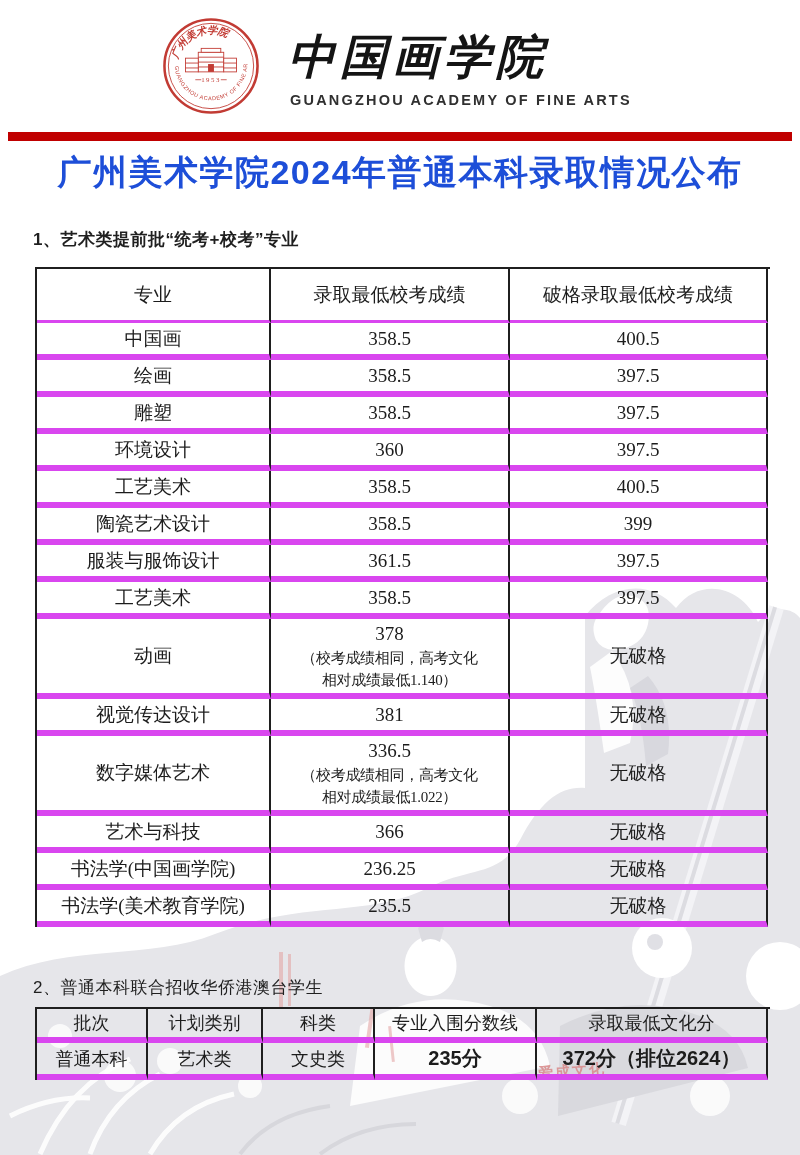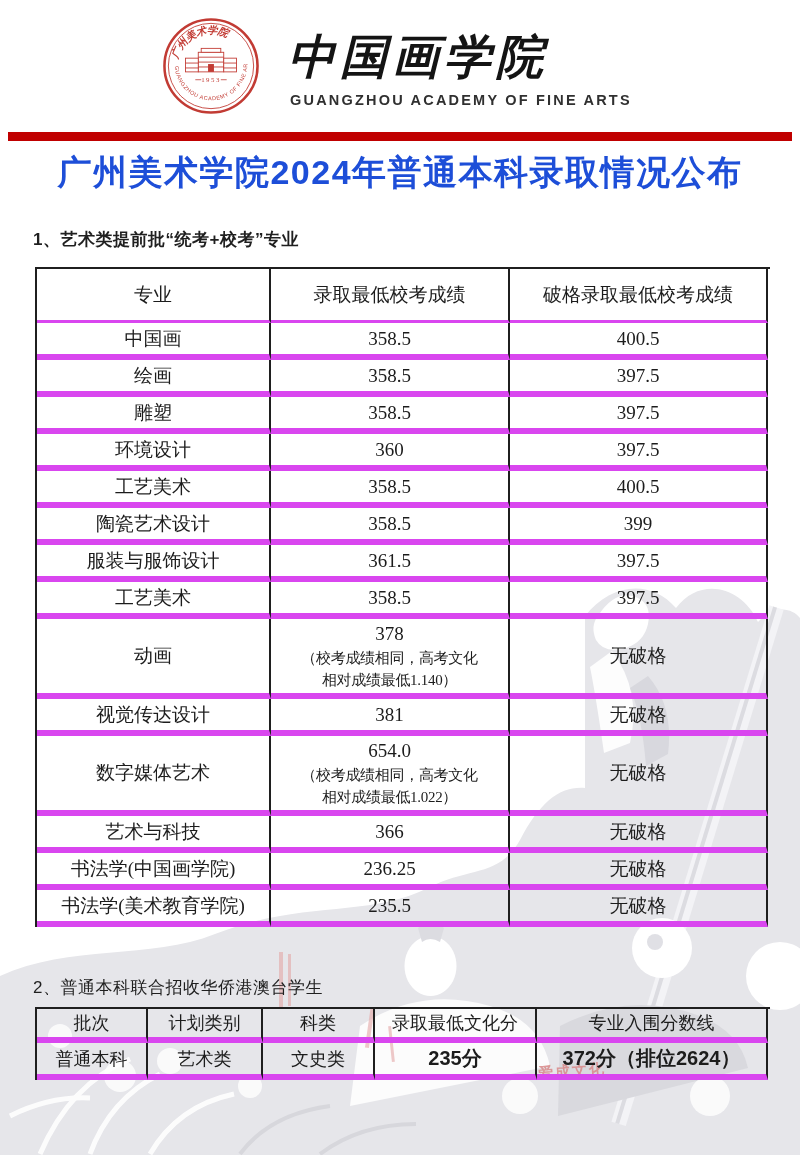--- a/index.html
+++ b/index.html
@@ -211,21 +211,21 @@
           <div class="tcell">无破格</div>
         </div>
         <div class="trow tdata">
           <div class="tcell">视觉传达设计</div>
           <div class="tcell">381</div>
           <div class="tcell">无破格</div>
         </div>
         <div class="trow tdata">
           <div class="tcell">数字媒体艺术</div>
           <div class="tcell">
-            <div class="score-main">654.0</div>
+            <div class="score-main">336.5</div>
             <div class="note-line">（校考成绩相同，高考文化</div>
             <div class="note-line">相对成绩最低1.022）</div>
           </div>
           <div class="tcell">无破格</div>
         </div>
         <div class="trow tdata">
           <div class="tcell">艺术与科技</div>
           <div class="tcell">366</div>
           <div class="tcell">无破格</div>
         </div>
@@ -240,22 +240,22 @@
           <div class="tcell">无破格</div>
         </div>
       </div>
 
     <div class="sec-heading sec2">2、普通本科联合招收华侨港澳台学生</div>
     <div class="dtable t2">
         <div class="trow thead">
           <div class="tcell th">批次</div>
           <div class="tcell th">计划类别</div>
           <div class="tcell th">科类</div>
+          <div class="tcell th">专业入围分数线</div>
           <div class="tcell th">录取最低文化分</div>
-          <div class="tcell th">专业入围分数线</div>
         </div>
         <div class="trow tdata">
           <div class="tcell">普通本科</div>
           <div class="tcell">艺术类</div>
           <div class="tcell">文史类</div>
           <div class="tcell">235分</div>
           <div class="tcell">372分（排位2624）</div>
         </div>
       </div>
 

